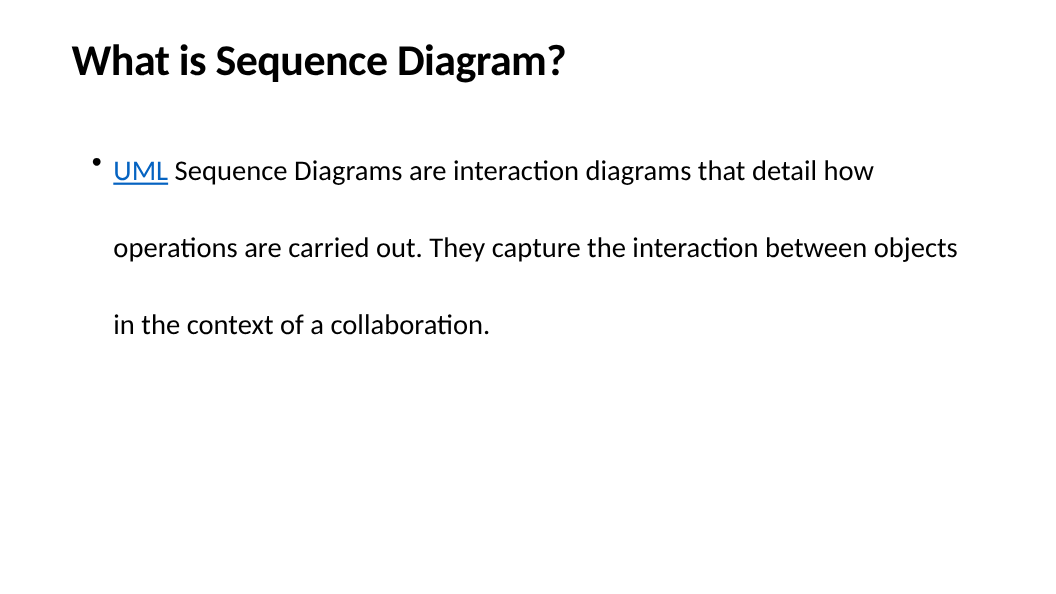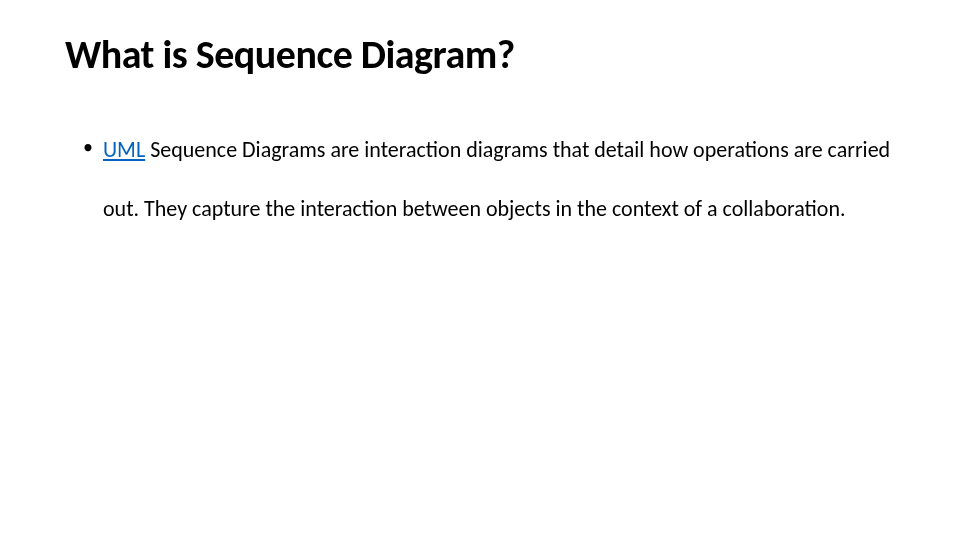--- a/index.html
+++ b/index.html
@@ -22,21 +22,21 @@
       color: #000000;
       margin-bottom: 41px;
       letter-spacing: -0.5px;
     }
     .bullet-list {
       list-style: none;
       padding-left: 18px;
     }
     .bullet-item {
       position: relative;
-      font-size: 22px;
+      font-size: 26px;
       line-height: 2.7;
       color: #000000;
       padding-left: 20px;
       margin-bottom: 18px;
     }
     .bullet-item::before {
       content: "•";
       position: absolute;
       left: 0;
       top: 0;

